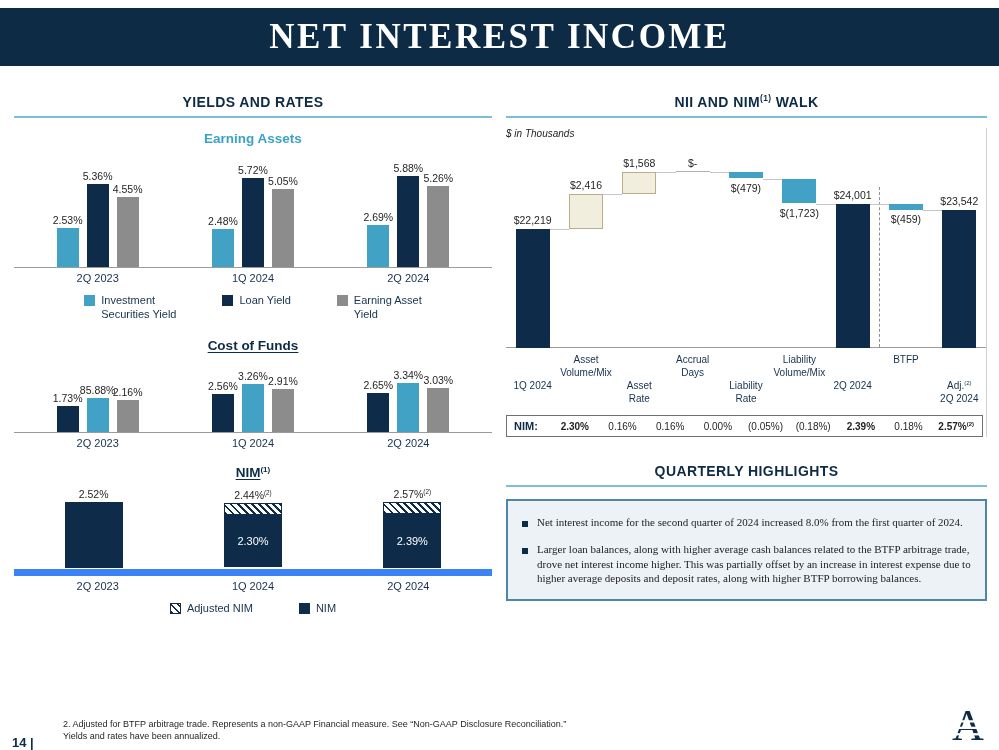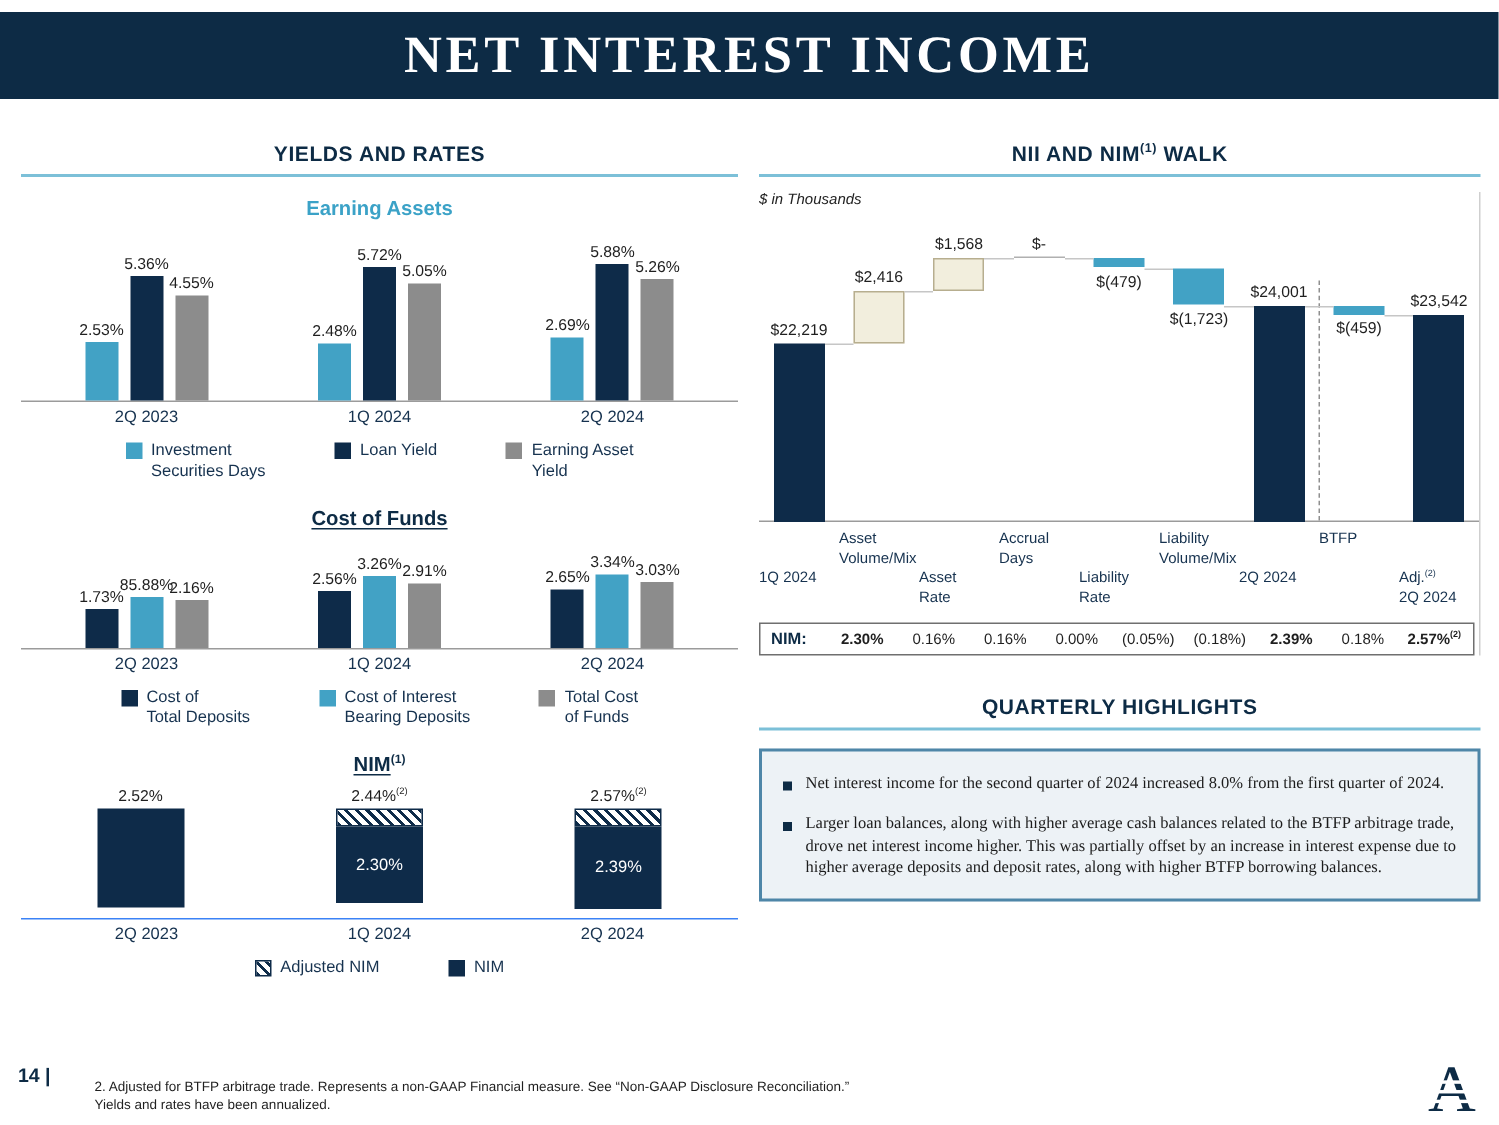--- a/index.html
+++ b/index.html
@@ -21,46 +21,46 @@
 .bar-item{width:26px;display:flex;flex-direction:column;justify-content:flex-end;align-items:center}
 .bar-val{width:46px;text-align:center;font-size:10.5px;color:#1f1f1f;margin-bottom:2px;white-space:nowrap}
 .bar{width:22px}
 .cats{display:flex;padding:0 6px;margin-top:4px}
 .cat-cell{flex:1;text-align:center;font-size:11px;color:#16324f}
 .legend{display:flex;justify-content:center;gap:46px;margin-top:10px}
 .legend-item{display:flex;gap:6px;align-items:flex-start}
 .swatch{width:11px;height:11px;flex:none;margin-top:1px}
 .legend-text{font-size:11px;color:#16324f;white-space:pre-line;line-height:1.25}
 .hatch{background:repeating-linear-gradient(45deg,#0e2b49 0 2px,#ffffff 2px 5px);border:1px solid #0e2b49}
-.nim-plot{display:flex;align-items:flex-start;border-bottom:1px solid #3b82f6;margin-top:8px;height:88px}
+.nim-plot{display:flex;align-items:center;border-bottom:7px solid #3b82f6;margin-top:8px;height:88px}
 .nim-item{flex:1;display:flex;flex-direction:column;align-items:center;justify-content:flex-end}
 .nim-stack{width:58px;display:flex;flex-direction:column}
 .nim-solid{background:#0e2b49;display:flex;align-items:center;justify-content:center}
 .nim-inner{color:#fff;font-size:11px}
 .wf-wrap{border-right:1px solid #cfcfcf}
 .wf-sub{font-style:italic;font-size:10px;color:#222;margin-top:10px}
 #wf-plot{position:relative;height:195px;margin-top:14px;border-bottom:1px solid #9b9b9b}
 .wf-bar{position:absolute;width:34px}
 .wf-label{position:absolute;font-size:10.5px;color:#1f1f1f;text-align:center;white-space:nowrap}
 .wf-conn{position:absolute;height:1px;background:#c6c6c6}
 .wf-sep{position:absolute;top:34px;bottom:0;width:0;border-left:1px dashed #8f8f8f}
-.wf-cats{display:flex;font-size:10px;color:#16324f;text-align:left}
+.wf-cats{display:flex;font-size:10px;color:#16324f;text-align:center}
 .wf-cats .cell{flex:1;line-height:1.3}
 .row1{margin-top:5px}
 .nim-table{display:flex;align-items:flex-end;border:1px solid #6f6f6f;margin-top:10px;margin-right:3px;padding:4px 2px;background:#fff}
 .nim-hd{flex:none;width:42px;font-weight:bold;color:#0d2b45;font-size:11px;padding-left:5px}
 .nim-cells{flex:1;display:flex}
 .nim-cell{flex:1;text-align:center;font-size:10px;color:#1f1f1f;white-space:nowrap}
 .nim-cell.b{font-weight:bold}
 .hl-title{margin-top:26px}
 .hl-box{margin-top:12px;border:2px solid #4e86a8;background:#edf2f6;padding:14px;display:flex;flex-direction:column;gap:13px}
 .hl-item{display:flex;gap:9px}
 .hl-bullet{width:6px;height:6px;background:#0d2b45;flex:none;margin-top:6px}
 .hl-text{font-family:"Liberation Serif",serif;font-size:11px;color:#1c1c1c;line-height:1.3}
-.page-num{position:absolute;left:12px;bottom:26px;font-weight:bold;color:#0d2b45;font-size:13px}
+.page-num{position:absolute;left:12px;bottom:0;font-weight:bold;color:#0d2b45;font-size:13px}
 .footnotes{position:absolute;left:63px;bottom:7px;font-size:9px;color:#1f1f1f;line-height:1.4}
 .logo{position:absolute;right:8px;bottom:4px}
 </style>
 </head>
 <body>
 
 <div id="slide">
 
   <div class="top-bar">
     <div class="main-title">NET INTEREST INCOME</div>
@@ -117,21 +117,21 @@
       </div>
     <div class="cats" id="ea-cats">
         <div class="cat-cell">2Q 2023</div>
         <div class="cat-cell">1Q 2024</div>
         <div class="cat-cell">2Q 2024</div>
       </div>
     <div class="legend" id="ea-legend">
         <div class="legend-item">
           <span class="swatch" style="background: rgb(66, 162, 197);"></span>
           <span class="legend-text">Investment
-Securities Days</span>
+Securities Yield</span>
         </div>
         <div class="legend-item">
           <span class="swatch" style="background: rgb(14, 43, 73);"></span>
           <span class="legend-text">Loan Yield</span>
         </div>
         <div class="legend-item">
           <span class="swatch" style="background: rgb(140, 140, 140);"></span>
           <span class="legend-text">Earning Asset
 Yield</span>
         </div>
@@ -179,37 +179,20 @@
           <div class="bar-item">
             <div class="bar-val">3.03%</div>
             <div class="bar" style="height: 43.9px; background: rgb(140, 140, 140);"></div>
           </div>
         </div>
       </div>
     <div class="cats" id="cof-cats">
         <div class="cat-cell">2Q 2023</div>
         <div class="cat-cell">1Q 2024</div>
         <div class="cat-cell">2Q 2024</div>
-      </div>
-    <div class="legend" id="cof-legend">
-        <div class="legend-item">
-          <span class="swatch" style="background: rgb(14, 43, 73);"></span>
-          <span class="legend-text">Cost of
-Total Deposits</span>
-        </div>
-        <div class="legend-item">
-          <span class="swatch" style="background: rgb(66, 162, 197);"></span>
-          <span class="legend-text">Cost of Interest
-Bearing Deposits</span>
-        </div>
-        <div class="legend-item">
-          <span class="swatch" style="background: rgb(140, 140, 140);"></span>
-          <span class="legend-text">Total Cost
-of Funds</span>
-        </div>
       </div>
 
     <div class="h-chart"><span class="u">NIM</span><sup>(1)</sup></div>
     <div class="nim-plot" id="nim-plot">
         <div class="nim-item">
           <div class="bar-val">2.52%</div>
           <div class="nim-stack">
             <div class="nim-solid" style="height: 65.5px;"></div>
           </div>
         </div>

